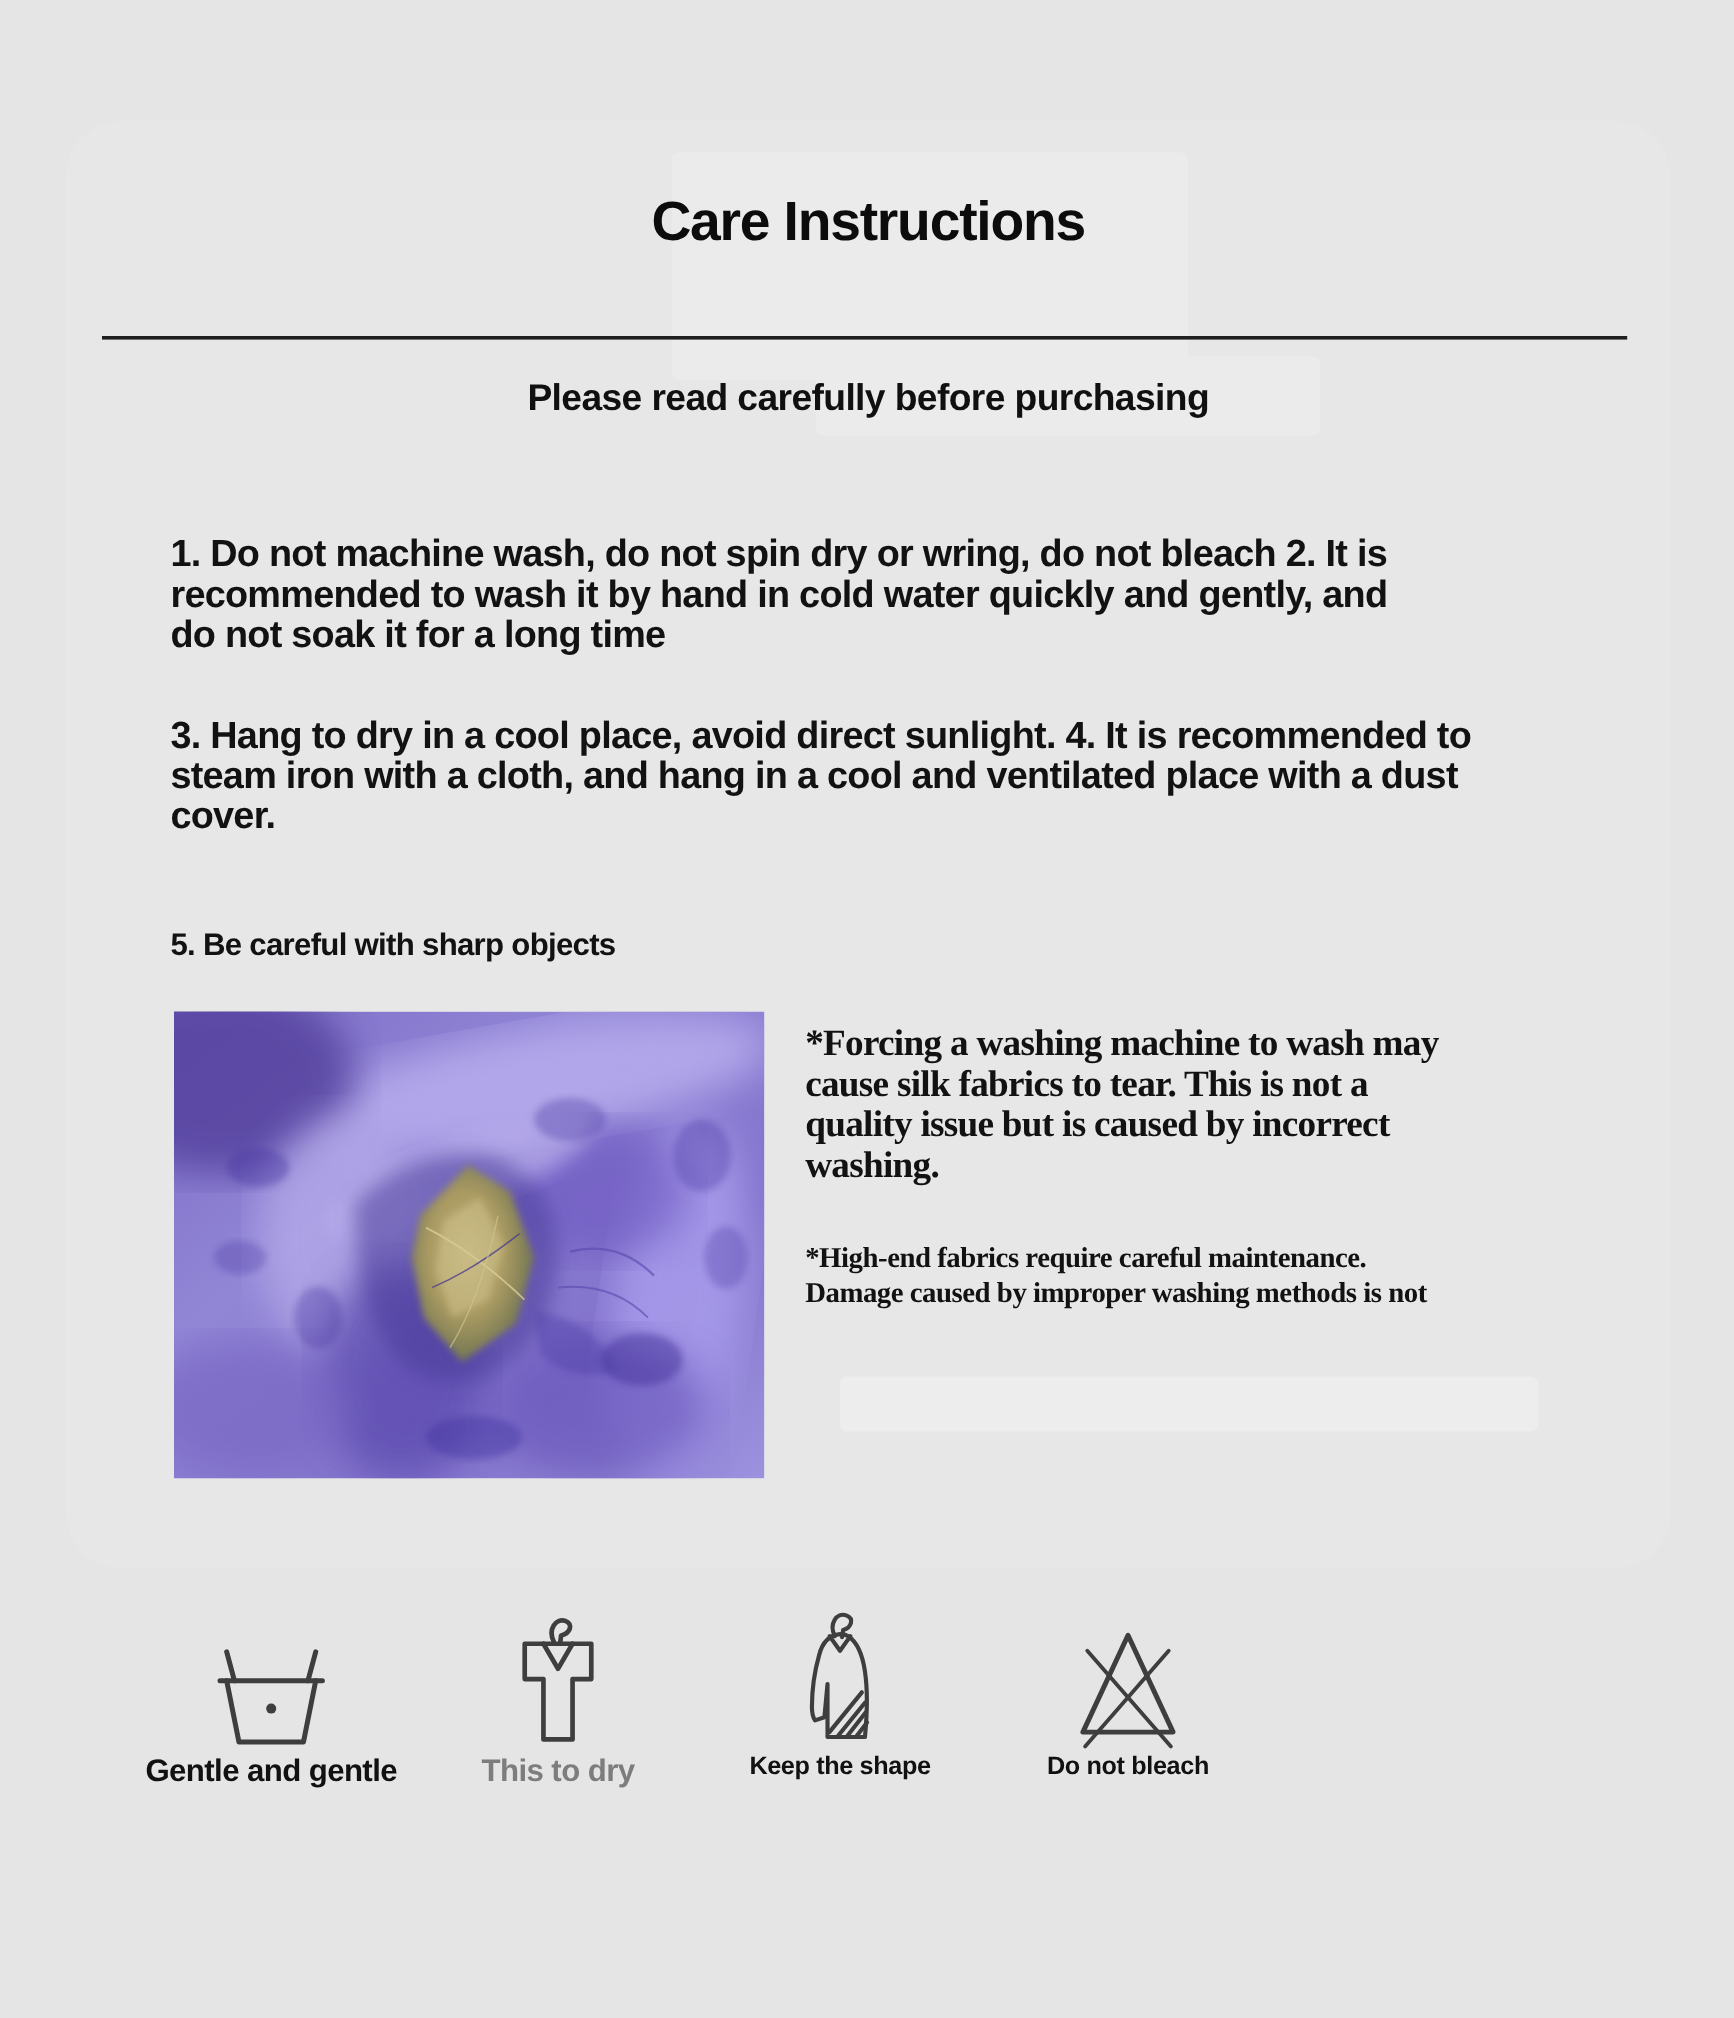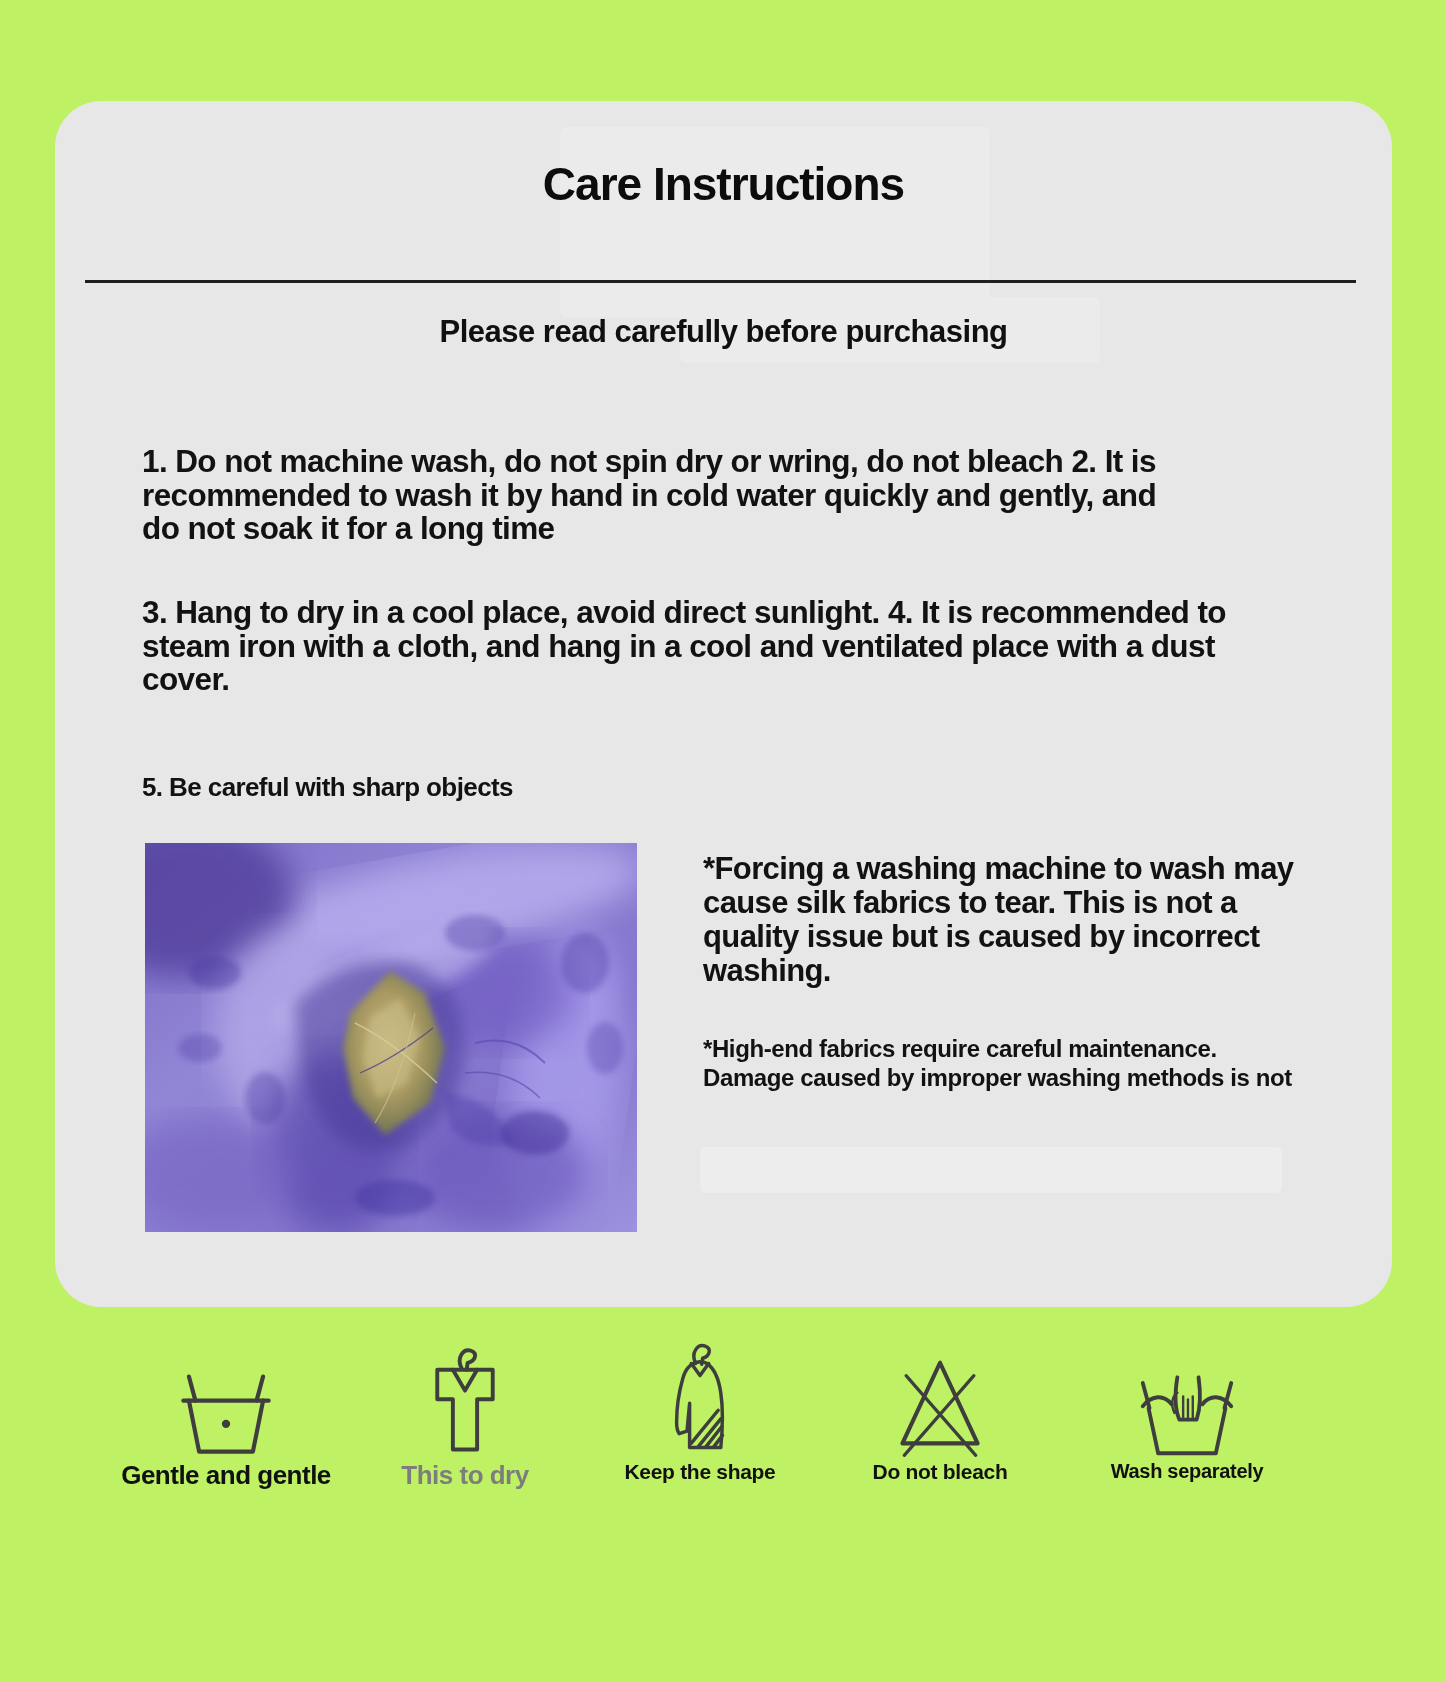--- a/index.html
+++ b/index.html
@@ -1,17 +1,17 @@
 <!DOCTYPE html>
 <html><head>
 <meta charset="utf-8">
 <style>
   html,body{margin:0;padding:0;background:#ffffff;}
   body{font-family:"Liberation Sans", sans-serif; color:#121212;}
-  .page{position:relative;width:1445px;height:1682px;background:#bef264;overflow:hidden;}
+  .page{position:relative;width:1445px;height:1682px;background:#e5e5e5;overflow:hidden;}
 
   .card{position:absolute;left:55px;top:101px;width:1337px;height:1206px;
         background:#e7e7e7;border-radius:46px;}
 
   .patch{position:absolute;background:#ebebeb;border-radius:6px;}
   .patch-title{left:505px;top:26px;width:430px;height:190px;}
   .patch-subtitle{left:625px;top:196px;width:420px;height:66px;}
   .patch-band{left:645px;top:1046px;width:582px;height:46px;background:#ededed;}
 
   .title{position:absolute;left:0;top:56px;width:100%;text-align:center;
@@ -22,21 +22,21 @@
 
   .para{position:absolute;left:87px;font-size:31.5px;font-weight:bold;
         line-height:33.5px;letter-spacing:-0.6px;color:#121212;white-space:nowrap;}
   .para-1{top:344px;}
   .para-2{top:495px;}
   .para-3{top:644px;font-size:26px;line-height:28px;margin-top:28px;}
 
   .fabric{position:absolute;left:90px;top:742px;width:492px;height:389px;}
   .fabric svg{display:block;width:100%;height:100%;}
 
-  .note{position:absolute;left:648px;font-weight:bold;color:#121212;white-space:nowrap;}
+  .note{position:absolute;left:616px;font-weight:bold;color:#121212;white-space:nowrap;font-family:Liberation Serif, serif;}
   .note-primary{top:751px;font-size:31px;line-height:34px;letter-spacing:-0.6px;}
   .note-secondary{top:934px;font-size:24px;line-height:28.5px;letter-spacing:-0.4px;}
 
   .icons-row{position:absolute;left:0;top:1338px;width:1445px;height:200px;}
   .icon-col{position:absolute;top:0;width:240px;display:flex;flex-direction:column;align-items:center;}
   .icon-box{height:122px;display:flex;align-items:flex-end;justify-content:center;}
   .icon-label{font-weight:bold;text-align:center;color:#111111;}
   .lbl-lg{font-size:26px;letter-spacing:-0.5px;}
   .lbl-md{font-size:21px;letter-spacing:-0.3px;}
   .lbl-sm{font-size:20px;letter-spacing:-0.3px;}
@@ -189,32 +189,15 @@
       <div class="icon-box">
         <svg class="care-svg" width="110" height="112" viewBox="0 0 120 122">
           <path d="M60 16 L19 104 L101 104 Z"></path>
           <path d="M23 30 L99 117" style="stroke-width:3.5;"></path>
           <path d="M97 30 L21 117" style="stroke-width:3.5;"></path>
         </svg>
       </div>
       <div class="icon-label lbl-md">Do not bleach</div>
     </div>
 
-    <div class="icon-col" style="left:1067px;">
-      <div class="icon-box">
-        <svg class="care-svg" width="116" height="100" viewBox="0 0 120 104" style="stroke-width:4;">
-          <path d="M14 24 L21 50"></path>
-          <path d="M106 24 L99 50"></path>
-          <path d="M14 48 C24 36 36 36 44 46"></path>
-          <path d="M76 46 C84 36 96 36 106 48"></path>
-          <path d="M20 50 L30 97 L90 97 L100 50"></path>
-          <path d="M50 18 C47 36 47 50 52 62 L70 62 C74 50 74 32 72 18"></path>
-          <path d="M56 38 L56 62" style="stroke-width:2.5;"></path>
-          <path d="M61 41 L61 62" style="stroke-width:2.5;"></path>
-          <path d="M66 38 L66 62" style="stroke-width:2.5;"></path>
-          <path d="M50 34 C44 38 43 47 47 55" style="stroke-width:2.5;"></path>
-        </svg>
-      </div>
-      <div class="icon-label lbl-sm">Wash separately</div>
-    </div>
 
   </div>
 </div>
 
 </body></html>

